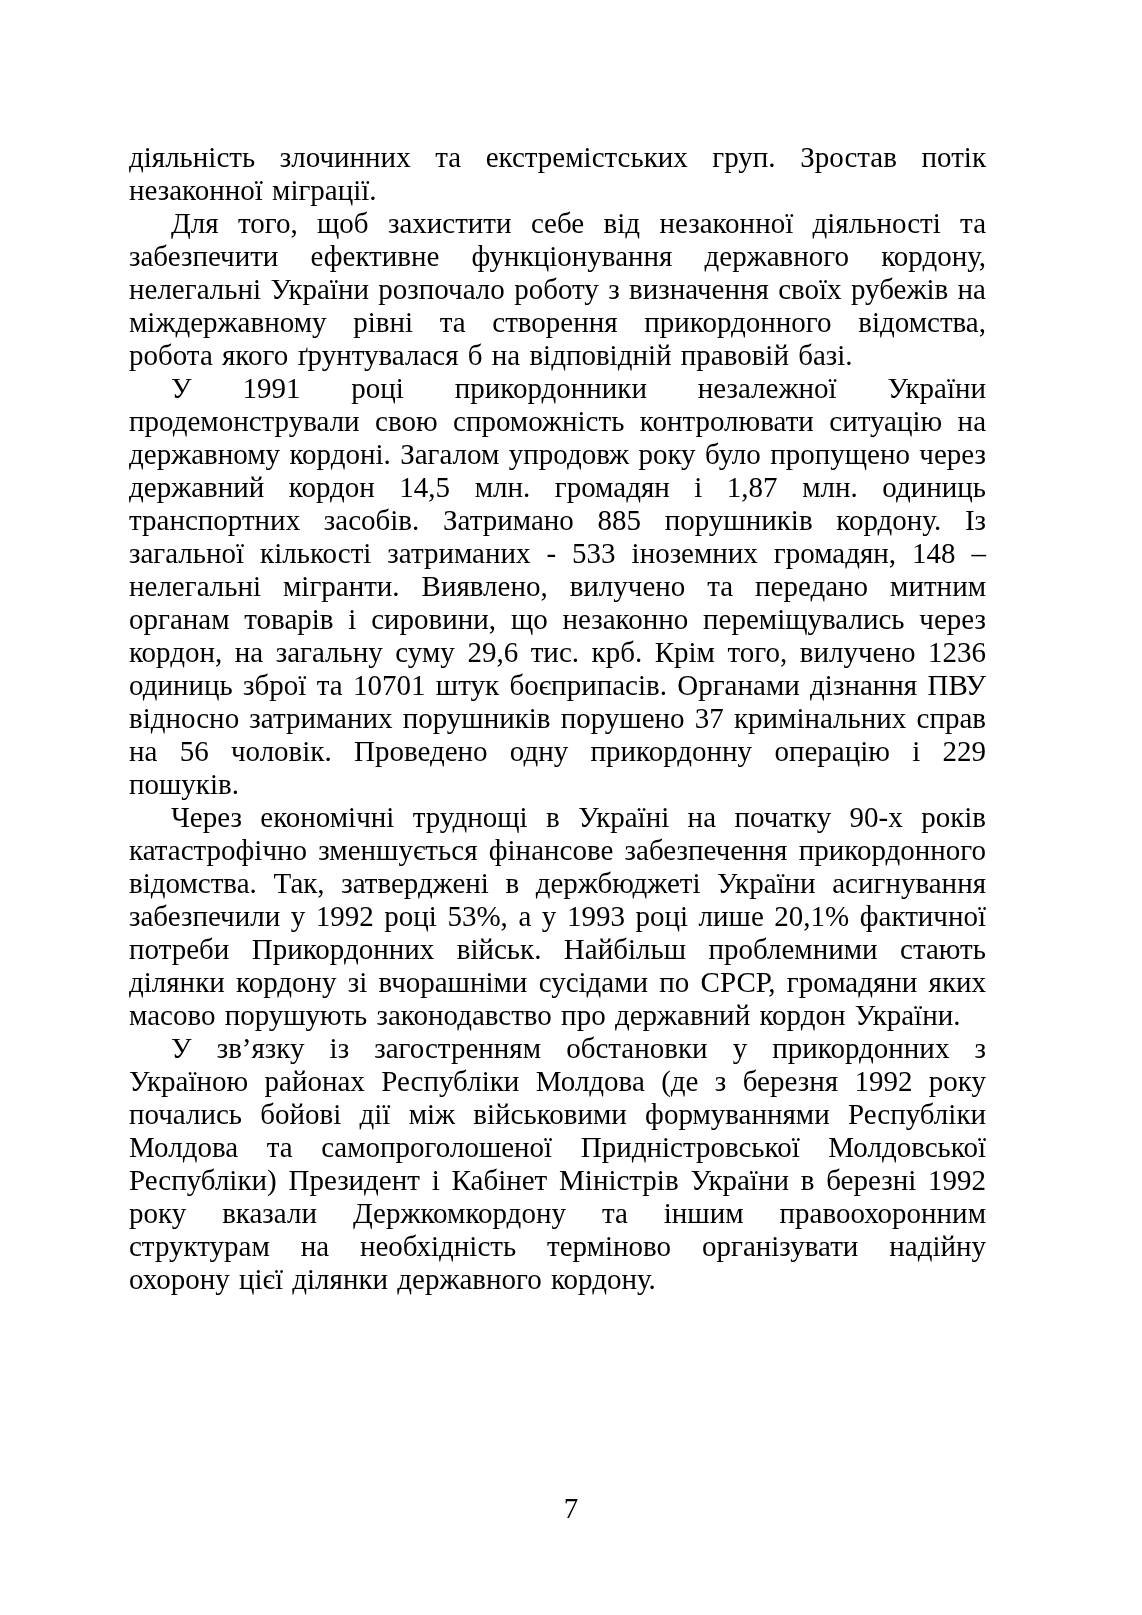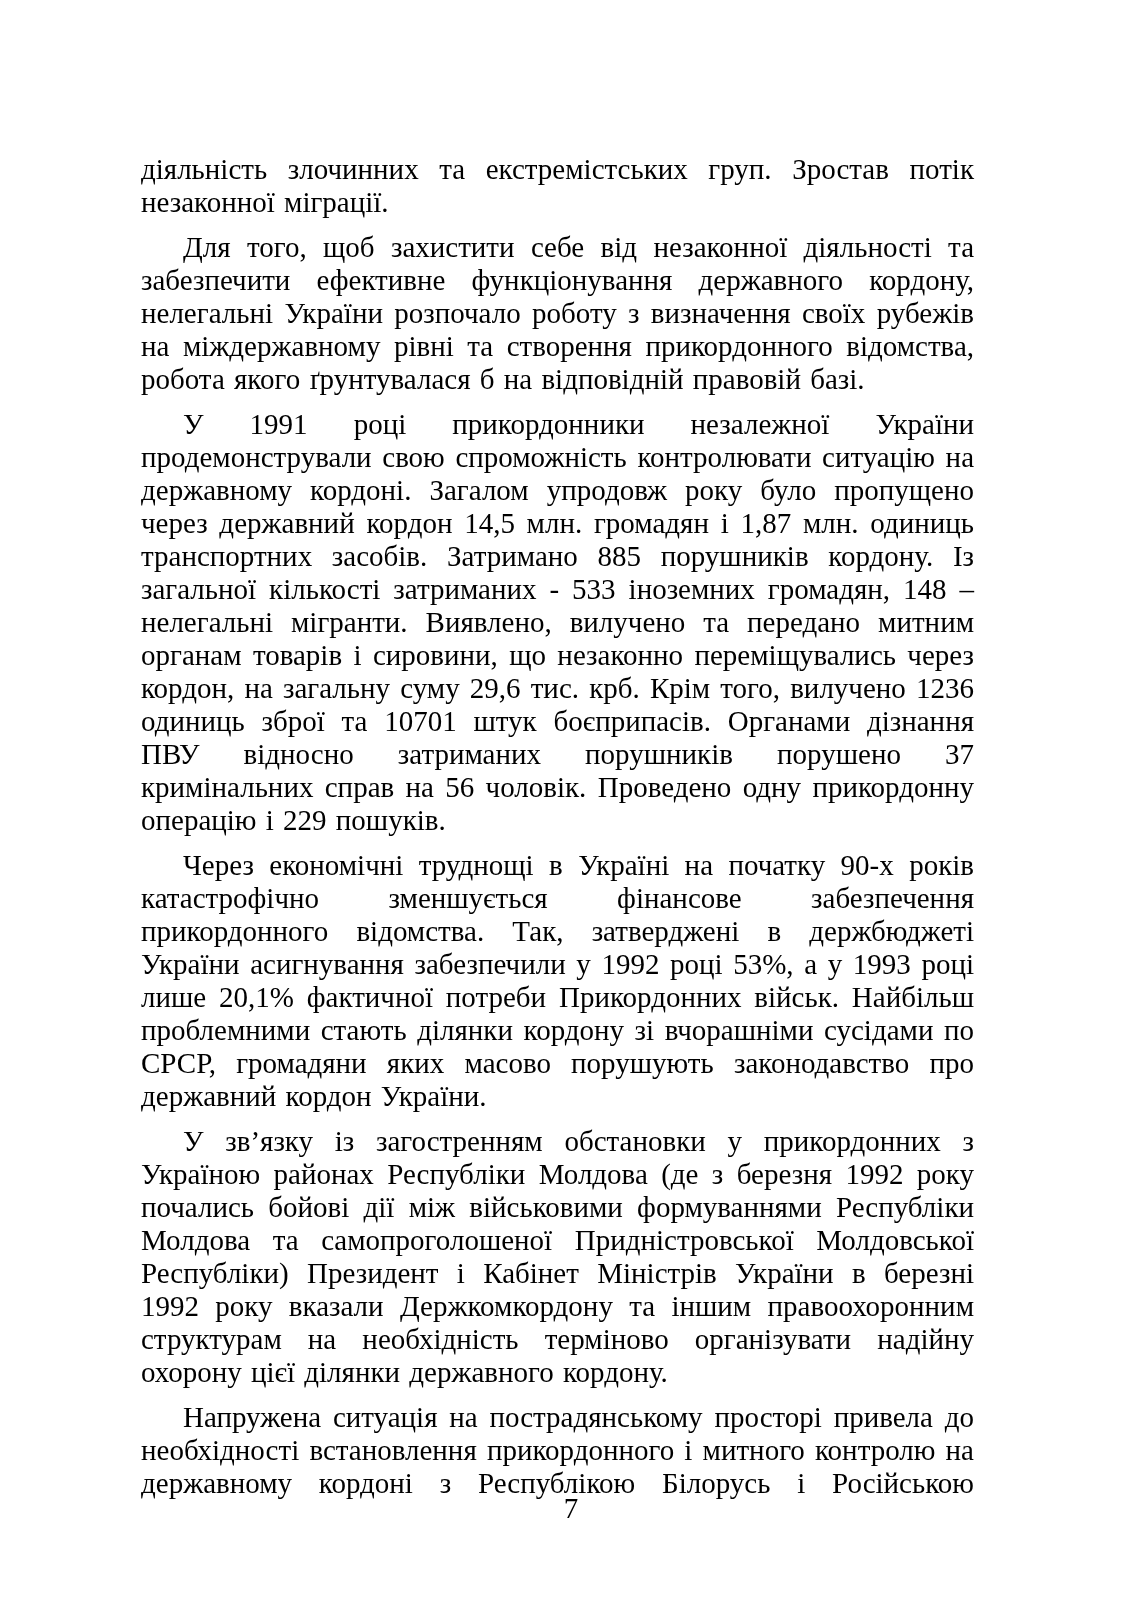--- a/index.html
+++ b/index.html
@@ -18,21 +18,21 @@
     color: #000000;
     overflow: hidden;
   }
   .text-block {
     position: absolute;
     left: 129px;
     top: 141px;
     width: 857px;
   }
   .para {
-    margin: 12px;
+    margin: 0;
     font-size: 29px;
     line-height: 33px;
     text-align: justify;
     text-indent: 42px;
     word-spacing: 2px;
     color: #000000;
   }
   .para.no-indent {
     text-indent: 0;
   }
@@ -53,16 +53,15 @@
 </head>
 <body>
 
 <div class="page">
   <div class="text-block">
     <p class="para no-indent">діяльність злочинних та екстремістських груп. Зростав потік незаконної міграції.</p>
     <p class="para">Для того, щоб захистити себе від незаконної діяльності та забезпечити ефективне функціонування державного кордону, нелегальні України розпочало роботу з визначення своїх рубежів на міждержавному рівні та створення прикордонного відомства, робота якого ґрунтувалася б на відповідній правовій базі.</p>
     <p class="para">У 1991 році прикордонники незалежної України продемонстрували свою спроможність контролювати ситуацію на державному кордоні. Загалом упродовж року було пропущено через державний кордон 14,5 млн. громадян і 1,87 млн. одиниць транспортних засобів. Затримано 885 порушників кордону. Із загальної кількості затриманих - 533 іноземних громадян, 148 – нелегальні мігранти. Виявлено, вилучено та передано митним органам товарів і сировини, що незаконно переміщувались через кордон, на загальну суму 29,6 тис. крб. Крім того, вилучено 1236 одиниць зброї та 10701 штук боєприпасів. Органами дізнання ПВУ відносно затриманих порушників порушено 37 кримінальних справ на 56 чоловік. Проведено одну прикордонну операцію і 229 пошуків.</p>
     <p class="para">Через економічні труднощі в Україні на початку 90-х років катастрофічно зменшується фінансове забезпечення прикордонного відомства. Так, затверджені в держбюджеті України асигнування забезпечили у 1992 році 53%, а у 1993 році лише 20,1% фактичної потреби Прикордонних військ. Найбільш проблемними стають ділянки кордону зі вчорашніми сусідами по СРСР, громадяни яких масово порушують законодавство про державний кордон України.</p>
     <p class="para">У зв’язку із загостренням обстановки у прикордонних з Україною районах Республіки Молдова (де з березня 1992 року почались бойові дії між військовими формуваннями Республіки Молдова та самопроголошеної Придністровської Молдовської Республіки) Президент і Кабінет Міністрів України в березні 1992 року вказали Держкомкордону та іншим правоохоронним структурам на необхідність терміново організувати надійну охорону цієї ділянки державного кордону.</p>
-    <p class="para justify-last">Напружена ситуація на пострадянському просторі привела до необхідності встановлення прикордонного і митного контролю на державному кордоні з Республікою Білорусь і Російською</p>
   </div>
   <div class="page-number">7</div>
 </div>
 
 </body></html>

